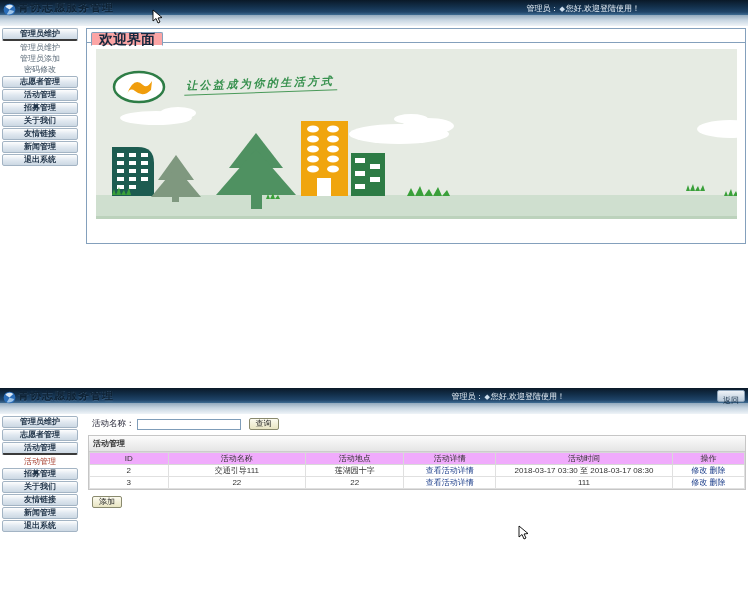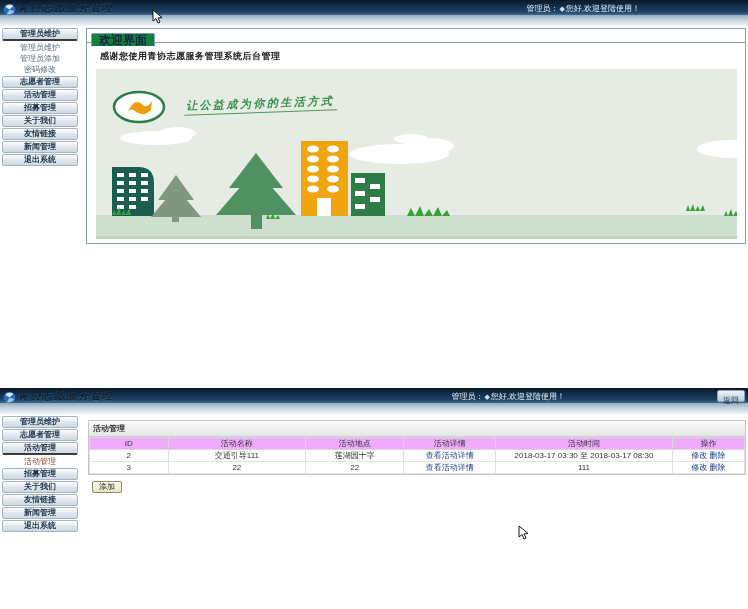--- a/index.html
+++ b/index.html
@@ -26,22 +26,22 @@
   .sbtn { height:12px; line-height:10px; margin-bottom:1px; text-align:center; font-size:8px; font-weight:bold; color:#1e3247;
           background:linear-gradient(180deg,#fefefe,#e0e8f0 50%,#ccd8e3); border:1px solid #a3b4c4; border-radius:2px; cursor:pointer; }
   .sbtn.sel { border-bottom:2px solid #3a3a3a; height:13px; }
   .ssub { height:11px; line-height:11px; text-align:center; font-size:8px; color:#5a6a78; background:#fff; cursor:pointer; }
   .ssub.active { color:#a43b2a; }
   .subgroup { margin-bottom:1px; background:#fff; }
 
   
   .panel { position:absolute; left:86px; top:2px; width:660px; height:216px; background:#fff; border:1px solid #84a0bc; }
   .tabbar { height:14px; border-bottom:1px solid #84a0bc; padding-left:4px; }
-  .tab { display:inline-block; height:14px; line-height:12px; padding:0 7px; font-size:12px; font-weight:bold; color:#15273d;
-         background:#15803d; border:1px solid #84a0bc; border-bottom:1px solid #fff; border-radius:2px 2px 0 0; position:relative; top:1px; cursor:pointer; }
+  .tab { display:inline-block; height:14px; line-height:12px; padding:0 7px; font-size:14px; font-weight:bold; color:#15273d;
+         background:#fca5a5; border:1px solid #84a0bc; border-bottom:1px solid #fff; border-radius:2px 2px 0 0; position:relative; top:1px; cursor:pointer; }
   .welcome { margin:7px 0 0 13px; font-size:9px; font-weight:bold; color:#222; letter-spacing:.5px; }
   .banner { position:relative; width:641px; height:170px; margin:6px auto 0; overflow:hidden; }
   .slogan { position:absolute; left:88px; top:27px; font-size:11px; font-weight:bold; font-style:italic; letter-spacing:2.5px;
             color:#37914e; border-bottom:1px solid #4a9a5a; transform:rotate(-2deg); padding:0 2px 1px; }
 
   
   .content2 { position:absolute; left:88px; top:2px; width:658px; }
   .searchrow { display:flex; align-items:center; height:14px; margin:1px 0 0 4px; font-size:8.5px; color:#223; }
   .searchrow input { width:104px; height:11px; border:1px solid #7f9db9; font-size:8px; margin-left:2px; padding:0 2px; }
   .btn { margin-left:8px; font-size:8px; height:12px; line-height:10px; padding:0 6px; color:#222;
@@ -88,21 +88,20 @@
         <div class="sbtn">关于我们</div>
         <div class="sbtn">友情链接</div>
         <div class="sbtn">新闻管理</div>
         <div class="sbtn">退出系统</div>
       </div>
 
       <div class="panel">
         <div class="tabbar">
           <span class="tab">欢迎界面</span>
         </div>
-        <div class="welcome">感谢您使用青协志愿服务管理系统后台管理</div>
 
         <div class="banner">
           <svg width="641" height="170" viewBox="0 0 641 170">
             <rect width="641" height="170" fill="#e6ebe3"></rect>
             <rect y="146" width="641" height="24" fill="#cfdfcf"></rect>
             <rect y="167" width="641" height="3" fill="#bcd2bc"></rect>
             <g fill="#ffffff">
               <ellipse cx="60" cy="69" rx="36" ry="7"></ellipse>
                 <ellipse cx="82" cy="64" rx="18" ry="6"></ellipse>
               <ellipse cx="303" cy="85" rx="50" ry="10"></ellipse>
@@ -211,20 +210,25 @@
           <div class="ssub active">活动管理</div>
         </div>
         <div class="sbtn">招募管理</div>
         <div class="sbtn">关于我们</div>
         <div class="sbtn">友情链接</div>
         <div class="sbtn">新闻管理</div>
         <div class="sbtn">退出系统</div>
       </div>
 
       <div class="content2">
+        <div class="searchrow">
+          <span>活动名称：</span>
+          <input type="text" value="" style="">
+          <span class="btn">查询</span>
+        </div>
 
         <div class="tbox">
           <div class="ttitle">活动管理</div>
           <table>
             <colgroup>
                 <col style="width:12%">
                 <col style="width:21%">
                 <col style="width:15%">
                 <col style="width:14%">
                 <col style="width:27%">

